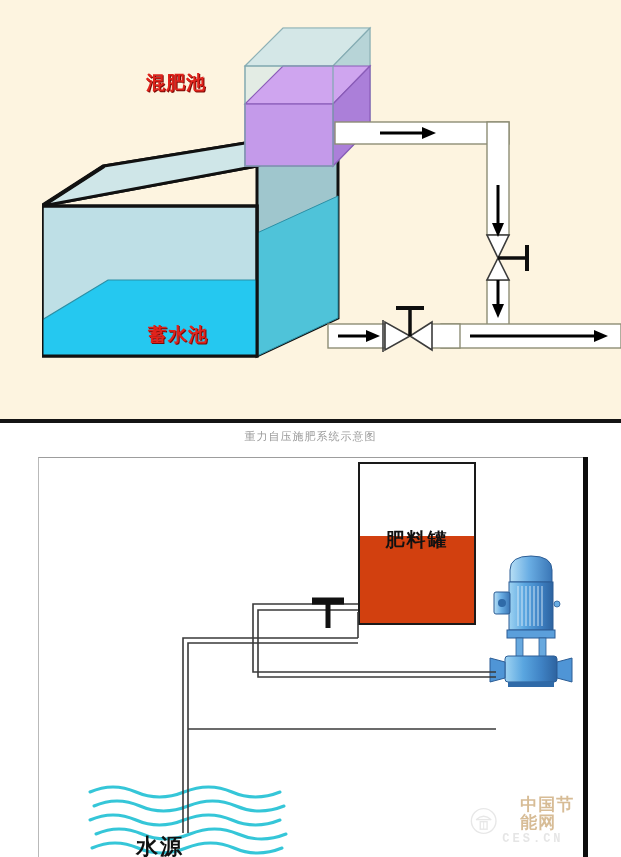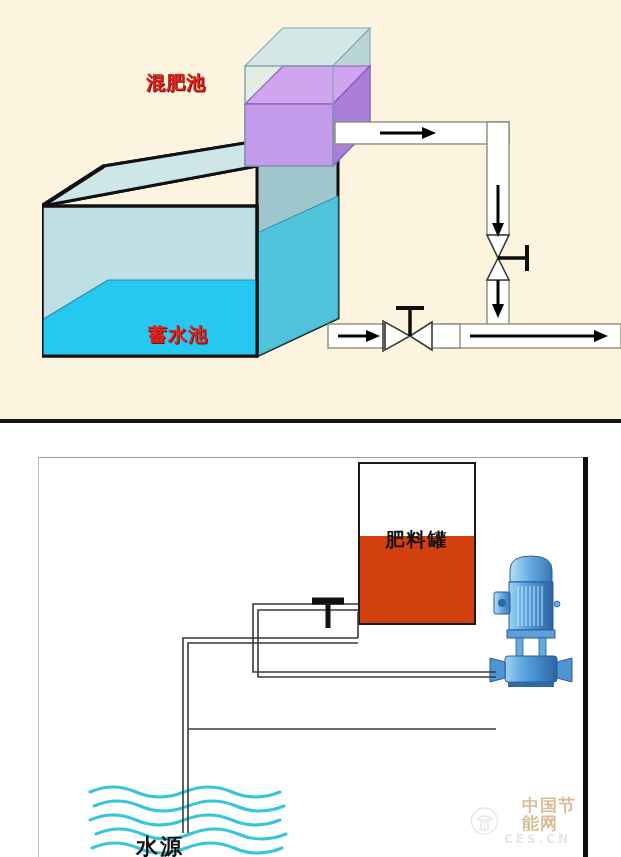--- a/index.html
+++ b/index.html
@@ -7,21 +7,21 @@
     padding: 0;
     background: #ffffff;
   }
   body {
     width: 621px;
     height: 857px;
     font-family: "DejaVu Sans", "Liberation Sans", sans-serif;
     overflow: hidden;
     position: relative;
   }
-  .page { position: relative; width: 565px; height: 857px; }
+  .page { position: relative; width: 565px; height: 857px; font-family: Liberation Mono, monospace; }
 
   
   .top-panel {
     position: absolute;
     left: 0; top: 0;
     width: 621px; height: 419px;
     background: #fdf4e0;
     overflow: hidden;
   }
   .top-divider {
@@ -244,20 +244,21 @@
         <polygon points="380,336 366,330 366,342" fill="#000000" stroke="none"></polygon>
 
         <line x1="470" y1="336" x2="596" y2="336"></line>
         <polygon points="608,336 594,330 594,342" fill="#000000" stroke="none"></polygon>
       </g>
     </svg>
   </div>
 
   <div class="top-divider"></div>
 
+  <div class="caption">重力自压施肥系统示意图</div>
 
   <div class="bottom-panel">
     <div class="bp-frame"></div>
     <div class="bp-rightbar"></div>
   </div>
 
   <div class="fert-tank">
     <div class="fert-liquid"></div>
     <div class="lbl-fert">肥料罐</div>
   </div>

